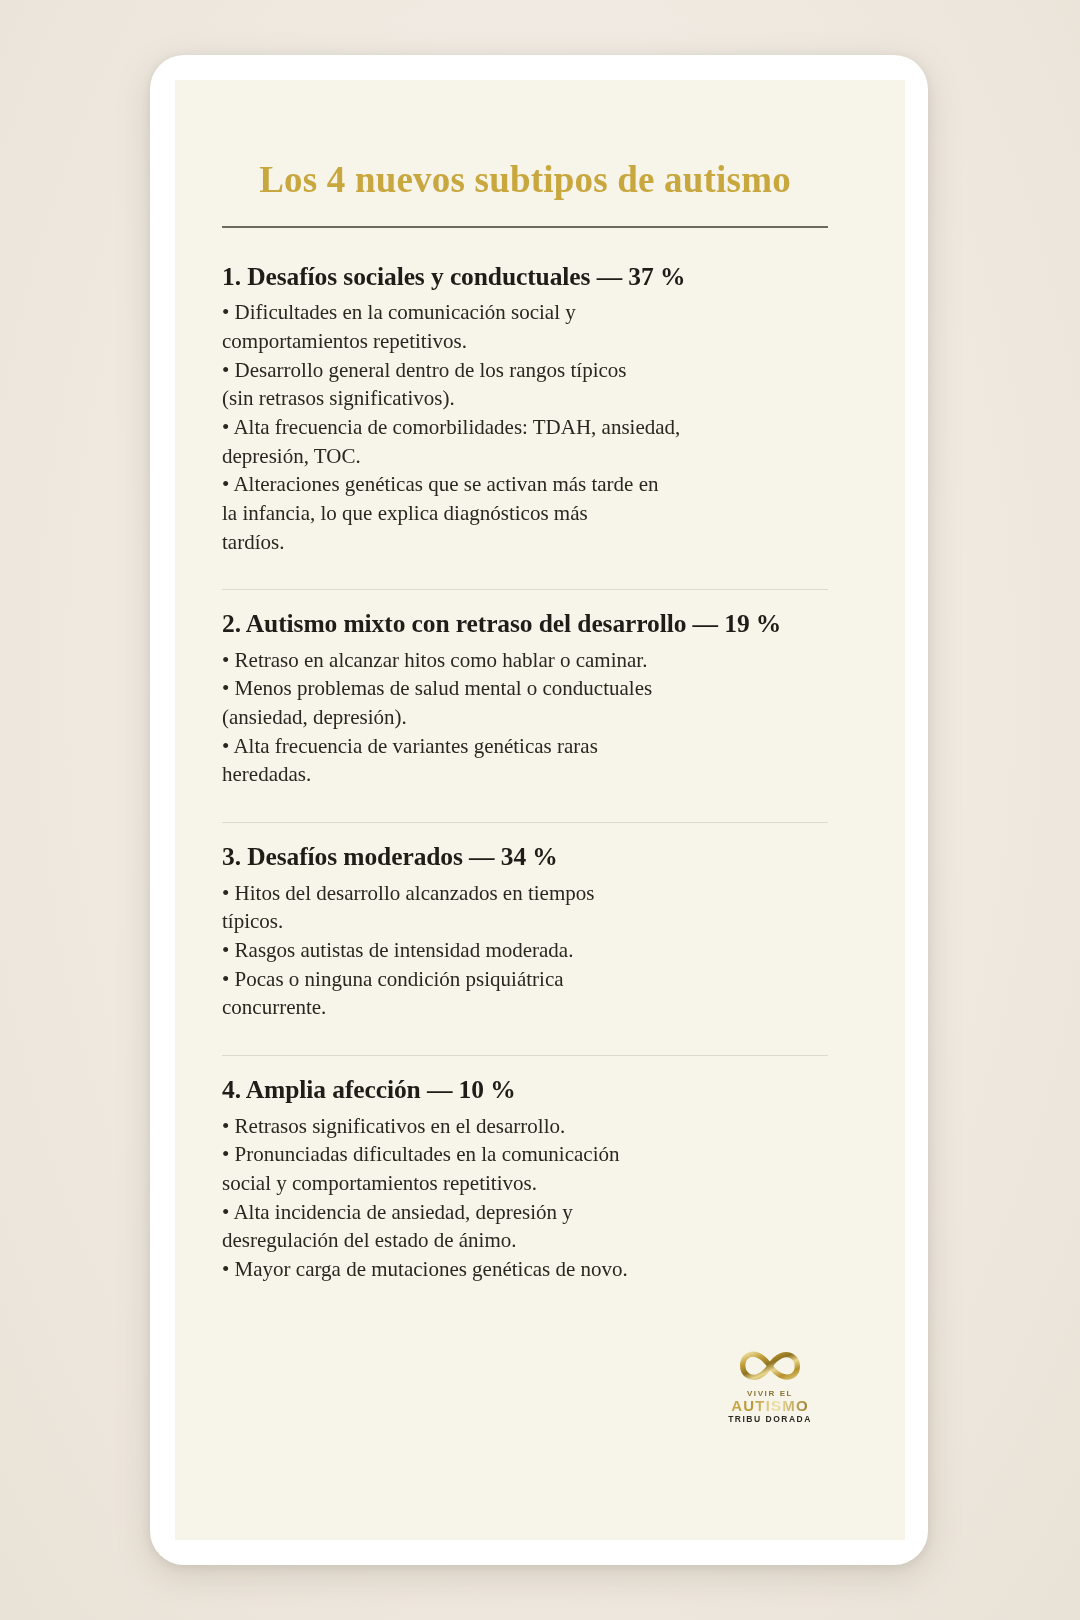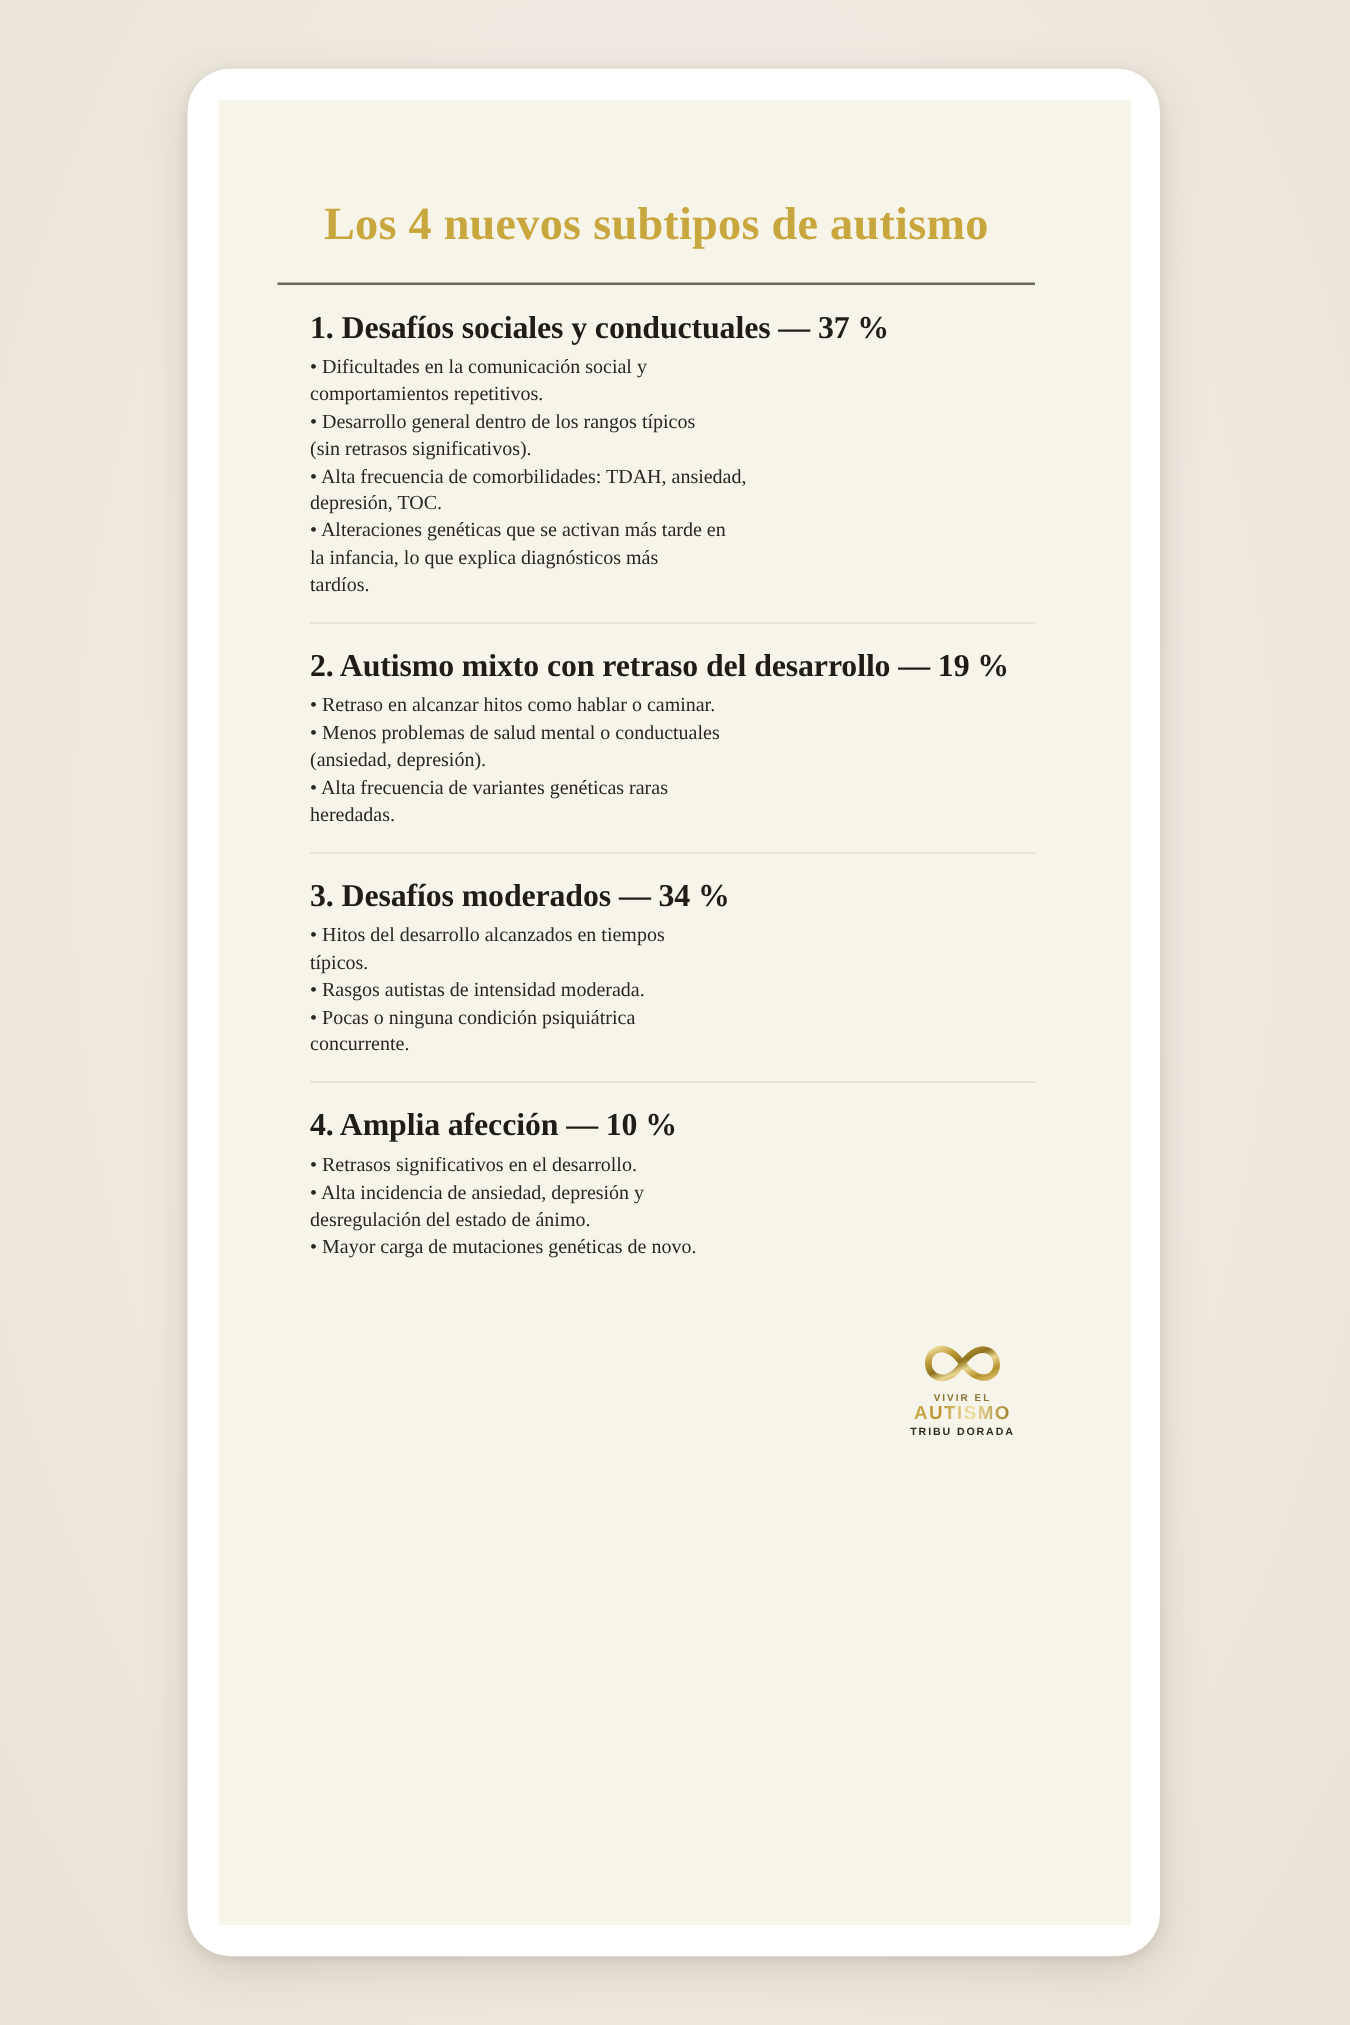--- a/index.html
+++ b/index.html
@@ -68,22 +68,21 @@
 
   .title-rule {
     margin-top: 24px;
     height: 2px;
     background: #6e6a62;
     width: 100%;
   }
 
   
   .section {
-    padding-top: 18px;
-    margin-left: 26px;
+    padding-top: 33px;
   }
   .section + .section .section-rule {
     display: block;
   }
   .section-rule {
     height: 1px;
     background: #dedad0;
     width: 100%;
     margin-bottom: 18px;
   }
@@ -97,21 +96,21 @@
     letter-spacing: -0.1px;
   }
 
   .bullets {
     margin: 0;
     padding: 0;
     list-style: none;
   }
 
   .bullet {
-    font-size: 16px;
+    font-size: 21px;
     line-height: 1.365;
     color: #2a2720;
     margin: 0;
     white-space: pre-line;
     text-indent: 0;
   }
 
   
   .footer {
     position: relative;
@@ -215,20 +214,22 @@
         <p class="bullet">• Pocas o ninguna condición psiquiátrica
 concurrente.</p>
       </div>
     </div>
 
     <div class="section">
       <div class="section-rule"></div>
       <h2 class="section-heading">4. Amplia afección — 10 %</h2>
       <div class="bullets">
         <p class="bullet">• Retrasos significativos en el desarrollo.</p>
+        <p class="bullet">• Pronunciadas dificultades en la comunicación
+social y comportamientos repetitivos.</p>
         <p class="bullet">• Alta incidencia de ansiedad, depresión y
 desregulación del estado de ánimo.</p>
         <p class="bullet">• Mayor carga de mutaciones genéticas de novo.</p>
       </div>
     </div>
 
     <div class="footer">
 
       <div class="logo">
         <svg class="logo-mark" viewBox="0 0 160 90">

